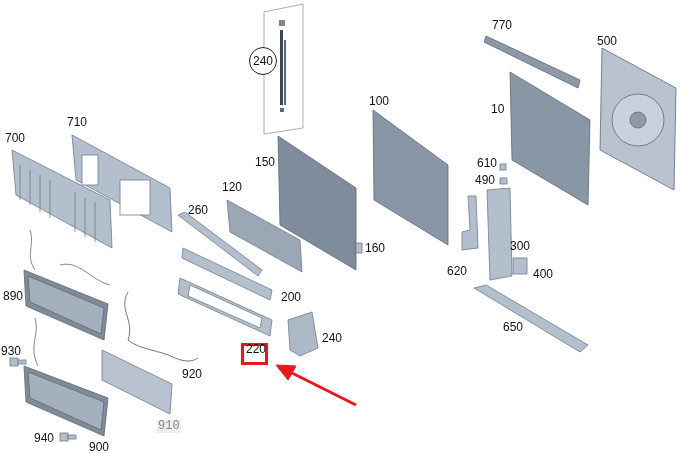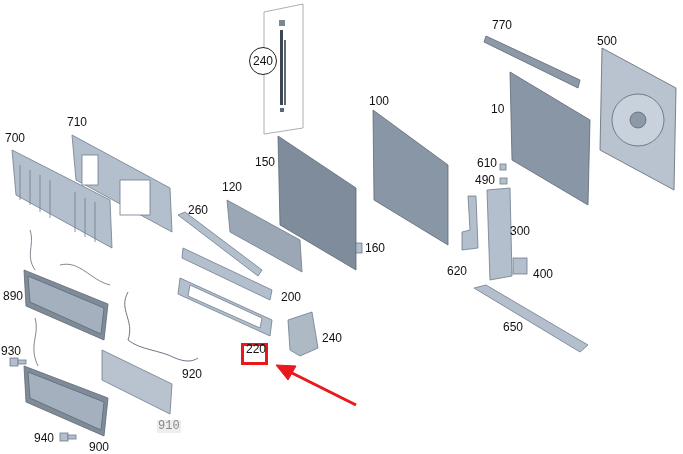--- a/index.html
+++ b/index.html
@@ -123,21 +123,21 @@
   <span class="lbl" style="left:597px;top:35px">500</span>
   <span class="lbl" style="left:369px;top:95px">100</span>
   <span class="lbl" style="left:491px;top:103px">10</span>
   <span class="lbl" style="left:5px;top:132px">700</span>
   <span class="lbl" style="left:67px;top:116px">710</span>
   <span class="lbl" style="left:255px;top:156px">150</span>
   <span class="lbl" style="left:477px;top:157px">610</span>
   <span class="lbl" style="left:475px;top:174px">490</span>
   <span class="lbl" style="left:222px;top:181px">120</span>
   <span class="lbl" style="left:188px;top:204px">260</span>
-  <span class="lbl" style="left:510px;top:225px">300</span>
+  <span class="lbl" style="left:510px;top:240px">300</span>
   <span class="lbl" style="left:365px;top:242px">160</span>
   <span class="lbl" style="left:447px;top:265px">620</span>
   <span class="lbl" style="left:533px;top:268px">400</span>
   <span class="lbl" style="left:3px;top:290px">890</span>
   <span class="lbl" style="left:281px;top:291px">200</span>
   <span class="lbl" style="left:503px;top:321px">650</span>
   <span class="lbl" style="left:322px;top:332px">240</span>
   <span class="lbl" style="left:246px;top:343px">220</span>
   <span class="lbl" style="left:1px;top:345px">930</span>
   <span class="lbl" style="left:182px;top:368px">920</span>

